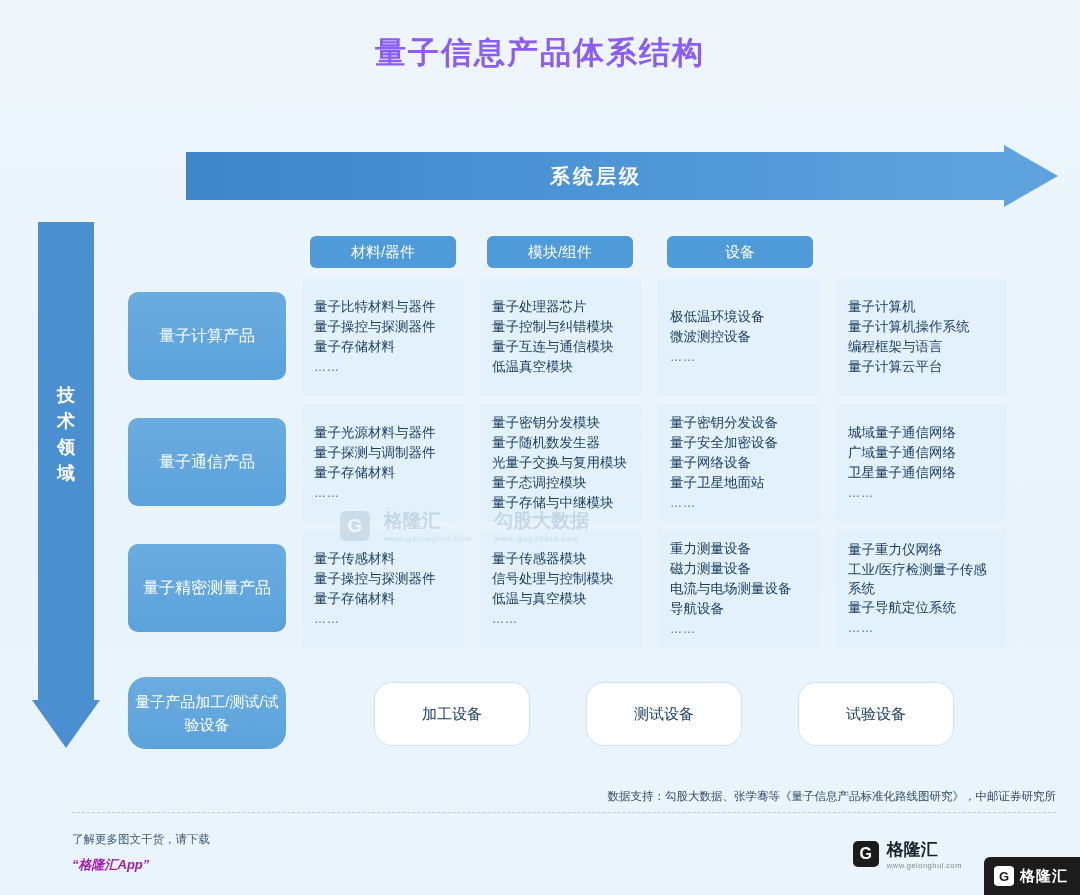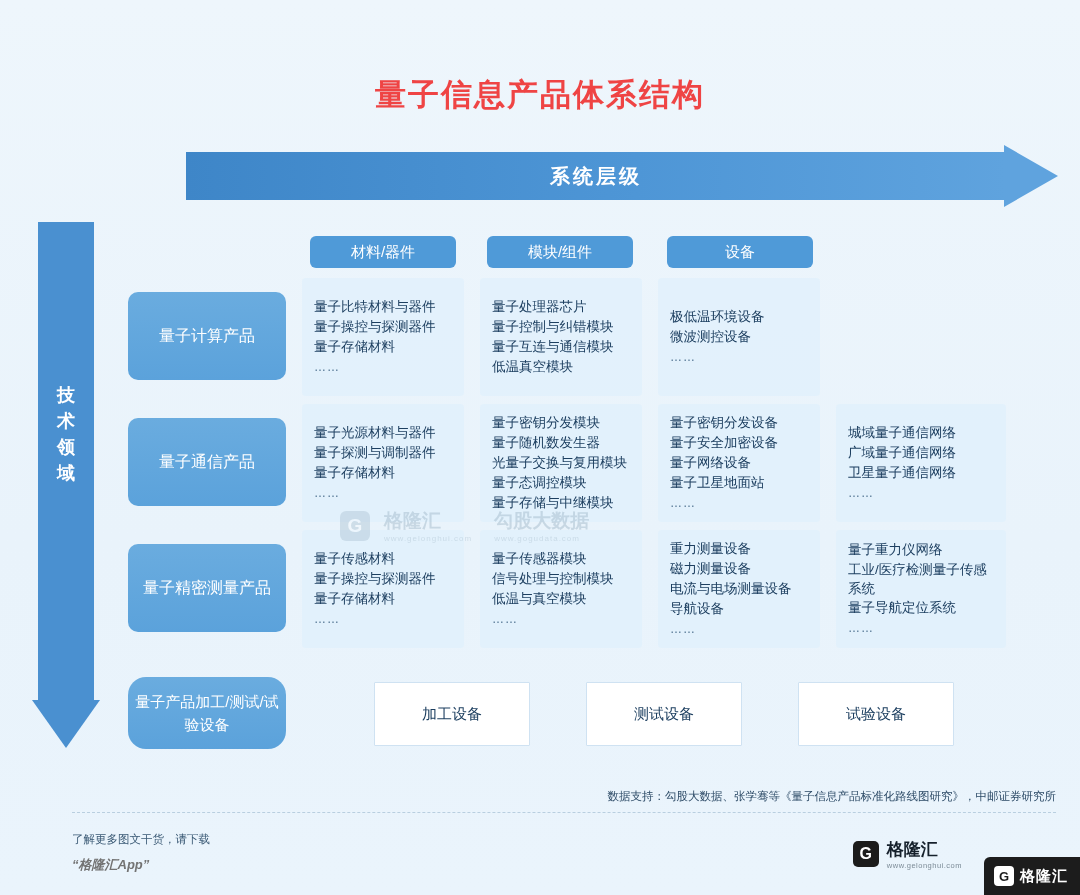--- a/index.html
+++ b/index.html
@@ -14,23 +14,23 @@
     position: relative;
     overflow: hidden;
     color: #1b3c5e;
   }
 
   
   .title {
     text-align: center;
     font-size: 31px;
     font-weight: bold;
-    color: #ef4444;
+    color: #8b5cf6;
     letter-spacing: 2px;
-    padding-top: 74px;
+    padding-top: 32px;
   }
 
   
   .top-arrow-wrap {
     position: absolute;
     left: 186px;
     top: 152px;
     width: 872px;
     height: 48px;
   }
@@ -197,21 +197,21 @@
     justify-content: center;
     text-align: center;
     line-height: 23px;
   }
   .bottom-box {
     position: absolute;
     top: 10px;
     height: 62px;
     background: #ffffff;
     border: 1px solid #cfe2f2;
-    border-radius: 1px;
+    border-radius: 18px;
     display: flex;
     align-items: center;
     justify-content: center;
     font-size: 15px;
     color: #1d3f60;
   }
 
   
   .watermark {
     position: absolute;
@@ -261,21 +261,21 @@
     left: 72px;
     top: 826px;
     font-size: 11.5px;
     color: #3b5a75;
     line-height: 26px;
   }
   .footer-app {
     font-size: 13px;
     font-weight: bold;
     font-style: italic;
-    color: #737373;
+    color: #a21caf;
   }
   .footer-logo {
     position: absolute;
     right: 118px;
     top: 838px;
     display: flex;
     align-items: center;
     gap: 8px;
   }
   .logo-badge {
@@ -348,20 +348,26 @@
       <div class="line">量子处理器芯片</div>
       <div class="line">量子控制与纠错模块</div>
       <div class="line">量子互连与通信模块</div>
       <div class="line">低温真空模块</div>
     </div>
     <div class="cell" style="left:546px;width:162px;">
       <div class="line">极低温环境设备</div>
       <div class="line">微波测控设备</div>
       <div class="line dots">……</div>
     </div>
+    <div class="cell" style="left:724px;width:170px;">
+      <div class="line">量子计算机</div>
+      <div class="line">量子计算机操作系统</div>
+      <div class="line">编程框架与语言</div>
+      <div class="line">量子计算云平台</div>
+    </div>
   </div>
 
   <div class="row" style="top:182px;">
     <div class="row-label">量子通信产品</div>
     <div class="cell" style="left:190px;width:162px;">
       <div class="line">量子光源材料与器件</div>
       <div class="line">量子探测与调制器件</div>
       <div class="line">量子存储材料</div>
       <div class="line dots">……</div>
     </div>

